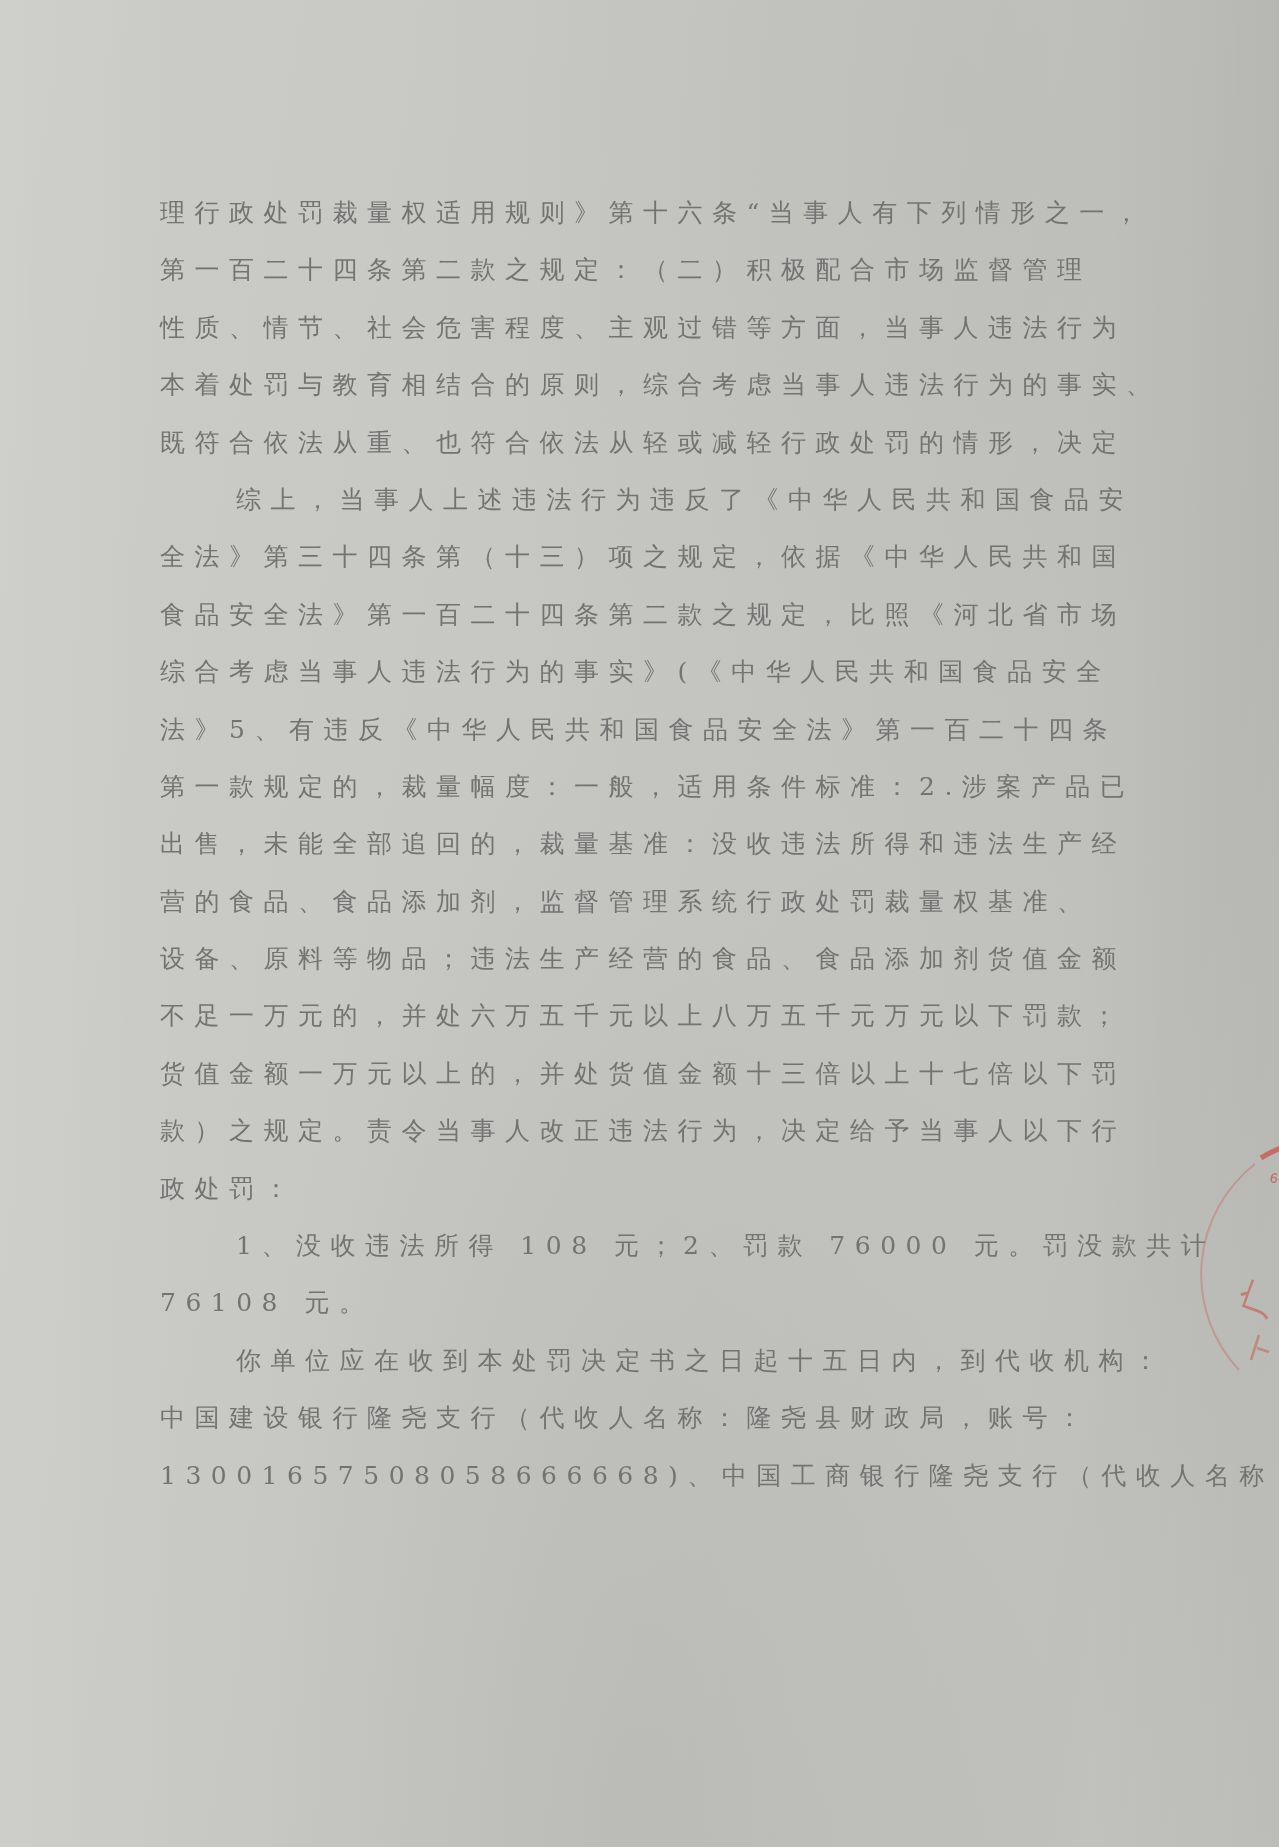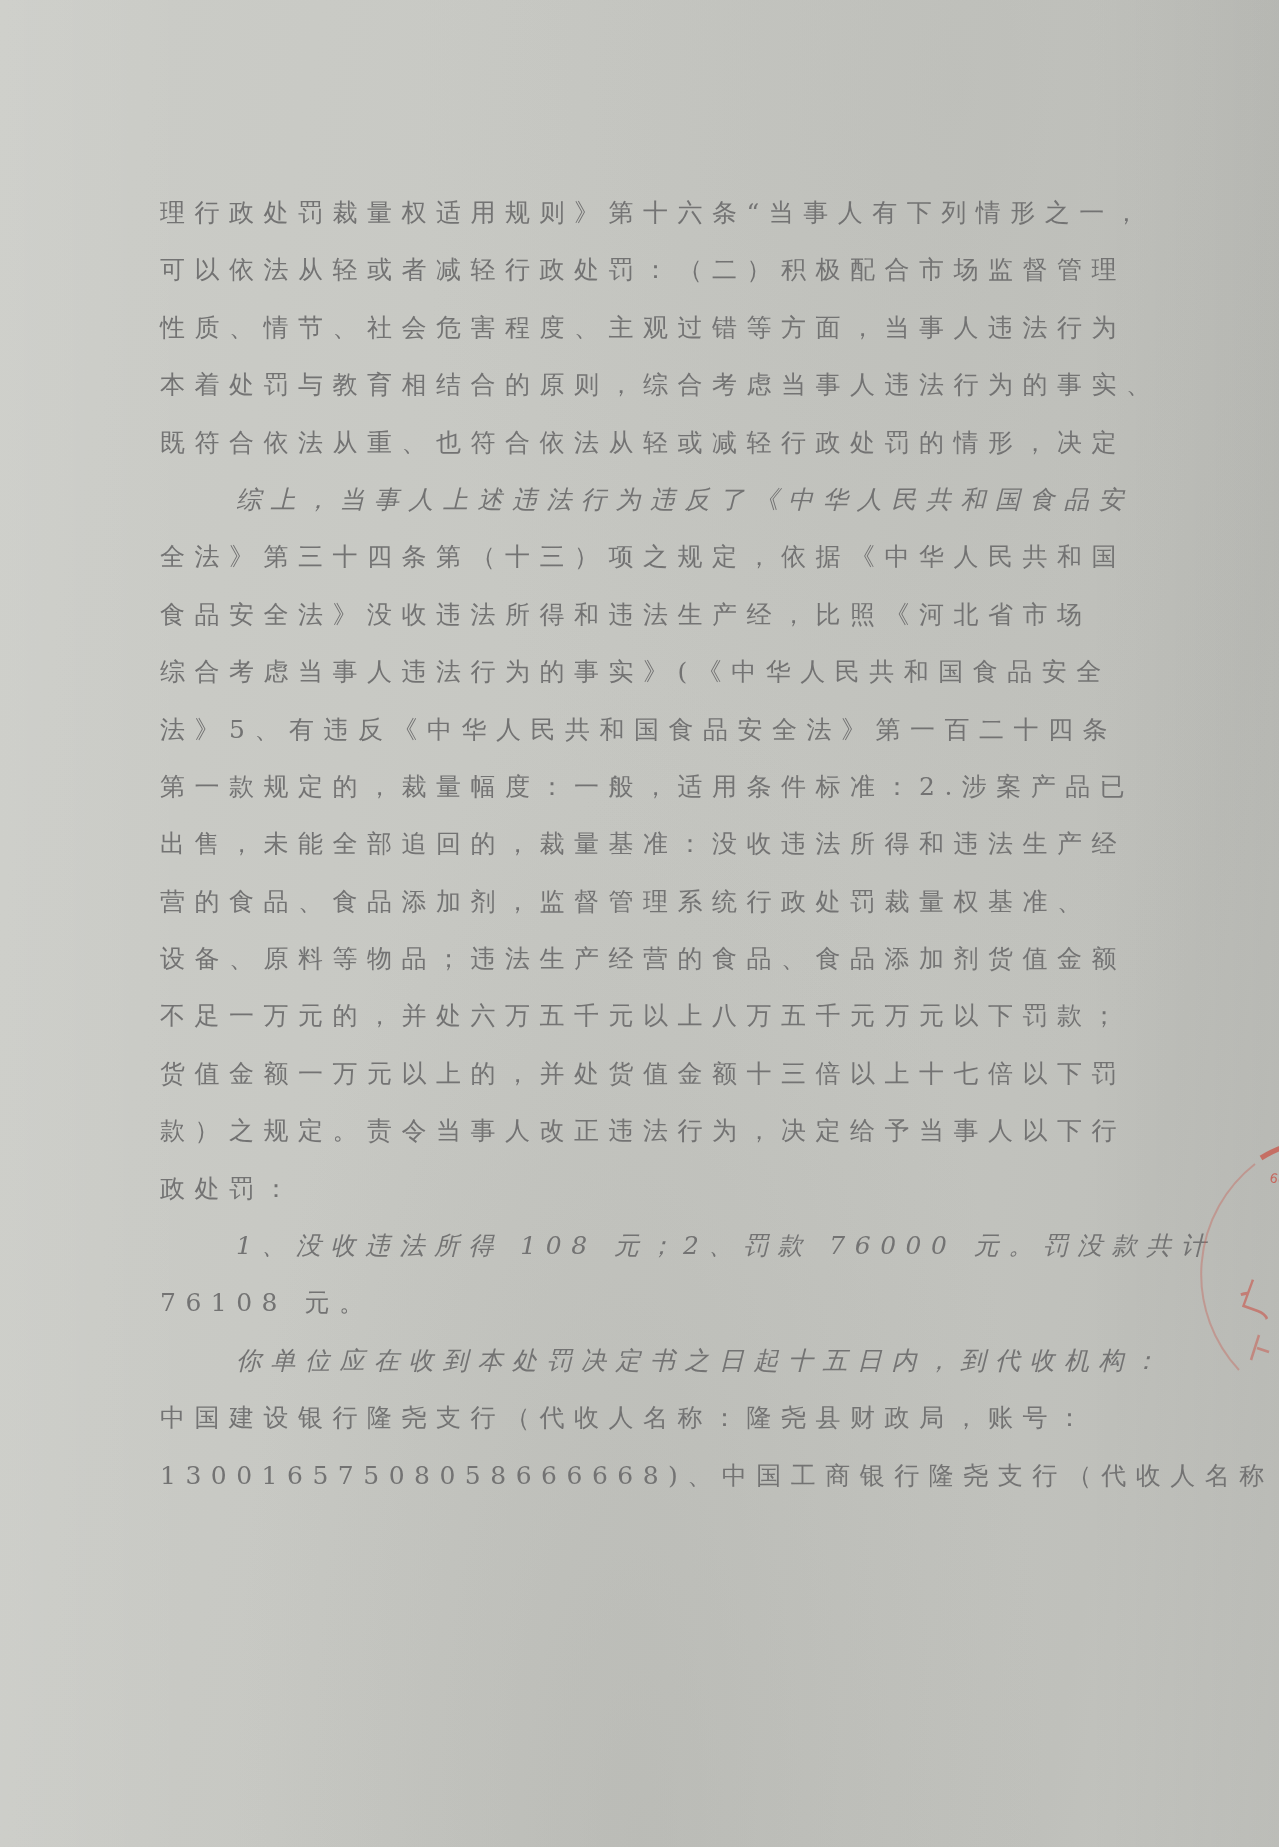--- a/index.html
+++ b/index.html
@@ -33,45 +33,44 @@
       color: #737373;
       letter-spacing: 9.5px;
     }
     .line {
       display: block;
       white-space: nowrap;
       height: 57.4px;
     }
     .indent {
       padding-left: 76px;
-      font-style: italic;
     }
     .stamp {
       position: absolute;
       right: -70px;
       top: 1120px;
       width: 150px;
       height: 260px;
       pointer-events: none;
     }
   </style>
 </head>
 <body>
 
 <div class="page-shade"></div>
 
 <div class="doc-body">
   <span class="line">理行政处罚裁量权适用规则》第十六条“当事人有下列情形之一，</span>
-  <span class="line">可以依法从轻或者减轻行政处罚：（二）积极配合市场监督管理</span>
+  <span class="line">第一百二十四条第二款之规定：（二）积极配合市场监督管理</span>
   <span class="line">性质、情节、社会危害程度、主观过错等方面，当事人违法行为</span>
   <span class="line">本着处罚与教育相结合的原则，综合考虑当事人违法行为的事实、</span>
   <span class="line">既符合依法从重、也符合依法从轻或减轻行政处罚的情形，决定</span>
   <span class="line indent">综上，当事人上述违法行为违反了《中华人民共和国食品安</span>
   <span class="line">全法》第三十四条第（十三）项之规定，依据《中华人民共和国</span>
-  <span class="line">食品安全法》没收违法所得和违法生产经，比照《河北省市场</span>
+  <span class="line">食品安全法》第一百二十四条第二款之规定，比照《河北省市场</span>
   <span class="line">综合考虑当事人违法行为的事实》(《中华人民共和国食品安全</span>
   <span class="line">法》5、有违反《中华人民共和国食品安全法》第一百二十四条</span>
   <span class="line">第一款规定的，裁量幅度：一般，适用条件标准：2.涉案产品已</span>
   <span class="line">出售，未能全部追回的，裁量基准：没收违法所得和违法生产经</span>
   <span class="line">营的食品、食品添加剂，监督管理系统行政处罚裁量权基准、</span>
   <span class="line">设备、原料等物品；违法生产经营的食品、食品添加剂货值金额</span>
   <span class="line">不足一万元的，并处六万五千元以上八万五千元万元以下罚款；</span>
   <span class="line">货值金额一万元以上的，并处货值金额十三倍以上十七倍以下罚</span>
   <span class="line">款）之规定。责令当事人改正违法行为，决定给予当事人以下行</span>
   <span class="line">政处罚：</span>

